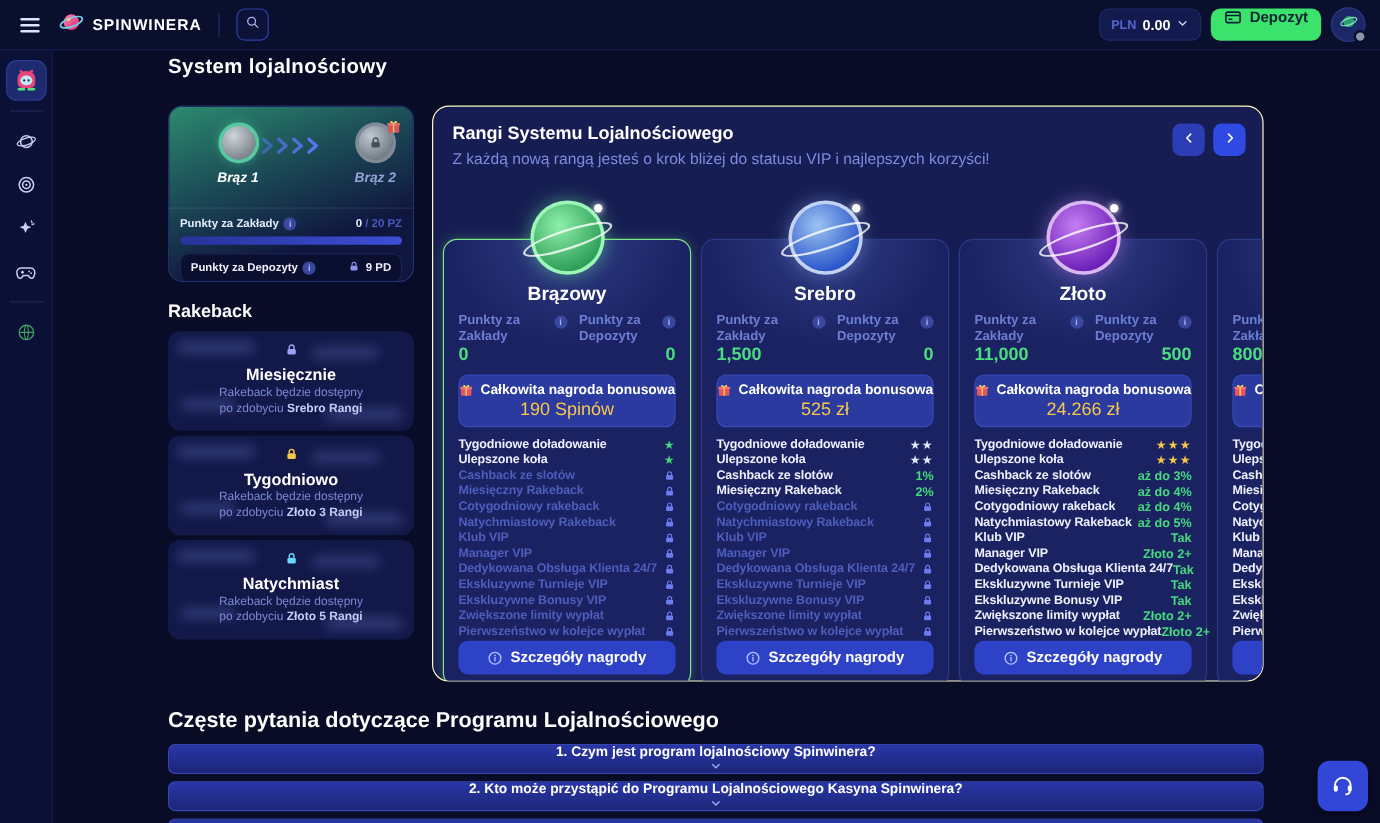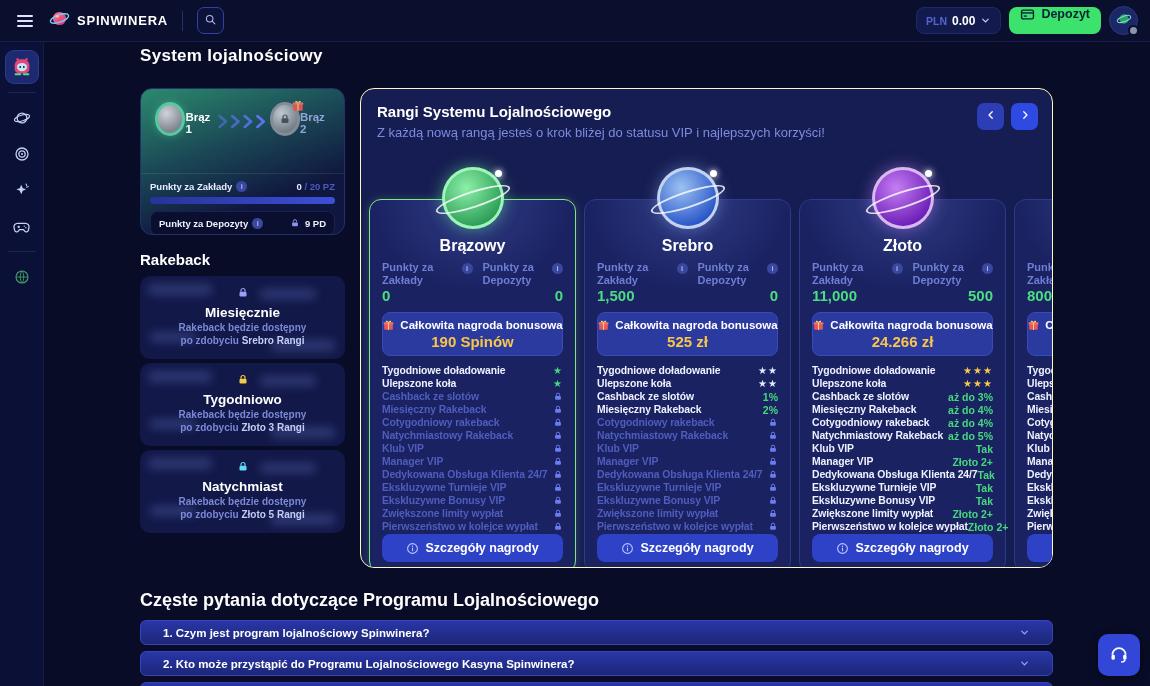--- a/index.html
+++ b/index.html
@@ -32,21 +32,21 @@
   .content { position:absolute; left:44px; top:42px; right:0; bottom:0; overflow:hidden; }
   .inner { position:absolute; left:96px; top:0; width:913px; }
   .page-title { margin-top:4px; font-size:17px; font-weight:bold; letter-spacing:.3px; color:#fff; line-height:20px; }
   .row { display:flex; gap:15px; margin-top:22px; }
 
   
   .left-col { width:205px; flex:none; }
   .progress-card { position:relative; height:147px; border-radius:12px; border:1px solid #23306e; overflow:hidden;
     background:linear-gradient(160deg,#2c8a6e 0%, #1b4a56 38%, #10173f 72%, #10173f 100%); }
   .pc-top { height:85px; display:flex; align-items:flex-start; justify-content:space-between; padding:13px 14px 0; border-bottom:1px solid rgba(255,255,255,.09); }
-  .pc-col { width:62px; display:flex; flex-direction:row; align-items:center; }
+  .pc-col { width:62px; display:flex; flex-direction:column; align-items:flex-end;font-style:italic; }
   .badge-circle { width:34px; height:34px; border-radius:50%; background:radial-gradient(circle at 35% 30%, #cfd4da, #7d858e 72%); position:relative; }
   .badge-circle.b1 { border:3px solid #57c9a0; box-shadow:0 0 9px rgba(87,201,160,.45); }
   .badge-circle.b2 { border:3px solid #8b929e; opacity:.92; display:flex; align-items:center; justify-content:center; }
   .badge-gift { position:absolute; top:-6px; right:-8px; }
   .pc-label { margin-top:7px; font-size:11.5px; font-weight:bold; }
   .pc-label.cur { color:#fff; }
   .pc-label.next { color:#96a2d8; }
   .pc-chevrons { margin-top:12px; }
   .pc-points { padding:7px 9px 0; }
   .pp-row { display:flex; justify-content:space-between; align-items:center; font-size:9.5px; font-weight:bold; color:#e8ecff; }
@@ -58,21 +58,21 @@
   .dep-val { display:flex; align-items:center; gap:5px; }
 
   .rb-title { font-size:15px; font-weight:bold; color:#fff; margin:16px 0 8px; }
   .rb-card { position:relative; height:83px; border-radius:10px; background:#121848; margin-bottom:4px; overflow:hidden; text-align:center; padding-top:9px; }
   .blob { position:absolute; background:rgba(120,140,230,.28); filter:blur(5px); border-radius:4px; }
   .blob.b1 { left:8px; top:8px; width:64px; height:11px; }
   .blob.b2 { left:120px; top:13px; width:56px; height:10px; }
   .blob.b3 { left:10px; top:56px; width:46px; height:10px; }
   .blob.b4 { right:10px; bottom:8px; width:64px; height:11px; }
   .rb-period { position:relative; font-size:13.5px; font-weight:bold; color:#fff; margin-top:2px; }
-  .rb-desc { position:relative; font-size:10px; line-height:12.5px; color:#7b89d6; font-weight:bold; margin-top:2px; }
+  .rb-desc { position:relative; font-size:10px; line-height:12.5px; color:#7b89d6; font-weight:normal; margin-top:2px; }
   .rb-desc b { color:#c4cdf7; }
 
   
   .panel { flex:1; height:480px; background:#161d52; border:1px solid #fef9c3; border-radius:14px; padding:12px; position:relative; overflow:hidden; }
   .panel-head { display:flex; justify-content:space-between; align-items:flex-start; padding:2px 2px 0 4px; }
   .panel-title { font-size:15px; font-weight:bold; color:#fff; }
   .panel-sub { font-size:13px; color:#7d8bdf; margin-top:5px; }
   .nav-btns { display:flex; gap:7px; }
   .nav-btn { width:27px; height:27px; border:none; border-radius:7px; background:#2c3db5; display:flex; align-items:center; justify-content:center; cursor:pointer; }
   .nav-btn.next { background:#2f49e3; }
@@ -94,32 +94,32 @@
   .stat { flex:1; }
   .stat-top { display:flex; align-items:flex-start; }
   .stat-lines { font-size:11px; line-height:12.5px; font-weight:bold; color:#6e7ed4; }
   .stat-lines span { display:block; }
   .stat-top .info-dot { margin-left:auto; margin-top:2px; }
   .stat.right .stat-top { padding-left:10px; }
   .stat-value { font-size:15px; line-height:16px; font-weight:bold; color:#4ade80; margin-top:2px; }
   .stat.right .stat-value { text-align:right; }
   .bonus-box { margin-top:8px; height:44px; background:#2b3a9e; border:1px solid #3a4ab8; border-radius:8px; text-align:center; padding-top:5px; position:relative; }
   .bonus-l1 { font-size:11.5px; font-weight:bold; color:#fff; display:flex; align-items:center; justify-content:center; gap:5px; line-height:14px; white-space:nowrap; }
-  .bonus-v { font-size:15px; line-height:17px; font-weight:bold; color:#f8c64a; margin-top:1px; min-height:17px; }
+  .bonus-v { font-size:15px; line-height:17px; font-weight:normal; color:#f8c64a; margin-top:1px; min-height:17px; }
   .features { margin-top:8px; position:relative; }
   .feat { display:flex; align-items:center; justify-content:space-between; height:13px; white-space:nowrap; }
   .feat-label { font-size:10.4px; letter-spacing:-.1px; font-weight:bold; color:#4f5dbd; }
   .feat.active .feat-label { color:#eef1ff; }
   .feat-val { font-size:10.5px; font-weight:bold; color:#45d97e; }
   .stars { font-size:10px; letter-spacing:1px; }
   .details-btn { position:absolute; left:12px; right:12px; bottom:10px; height:28px; background:#2e42c8; border:none; border-radius:8px; color:#fff; font-weight:bold; font-size:12.5px; font-family:inherit; display:flex; align-items:center; justify-content:center; gap:6px; cursor:pointer; }
 
   
   .faq-title { font-size:18px; font-weight:bold; color:#fff; margin:22px 0 9px; line-height:21px; }
-  .faq-item { height:25px; border-radius:6px; background:linear-gradient(180deg,#2936a8,#1c2776); border:1px solid #3744b8; display:flex; align-items:center; padding:0 22px; margin-bottom:6px; font-size:11.5px; font-weight:bold; color:#fff; cursor:pointer; }
+  .faq-item { height:25px; border-radius:6px; background:linear-gradient(180deg,#2936a8,#1c2776); border:1px solid #3744b8; display:flex; align-items:center; padding:0 22px; margin-bottom:6px; font-size:11.5px; font-weight:bold; color:#fff; cursor:pointer;flex-direction:column; }
   .faq-item .q { flex:1; }
 
   .support-btn { position:absolute; right:10px; bottom:10px; width:42px; height:42px; border:none; border-radius:10px; background:#3246d8; display:flex; align-items:center; justify-content:center; z-index:9; box-shadow:0 2px 8px rgba(0,0,0,.4); cursor:pointer; }
 </style>
 </head>
 <body>
 
 <div id="app">
 
   <div class="topbar">

